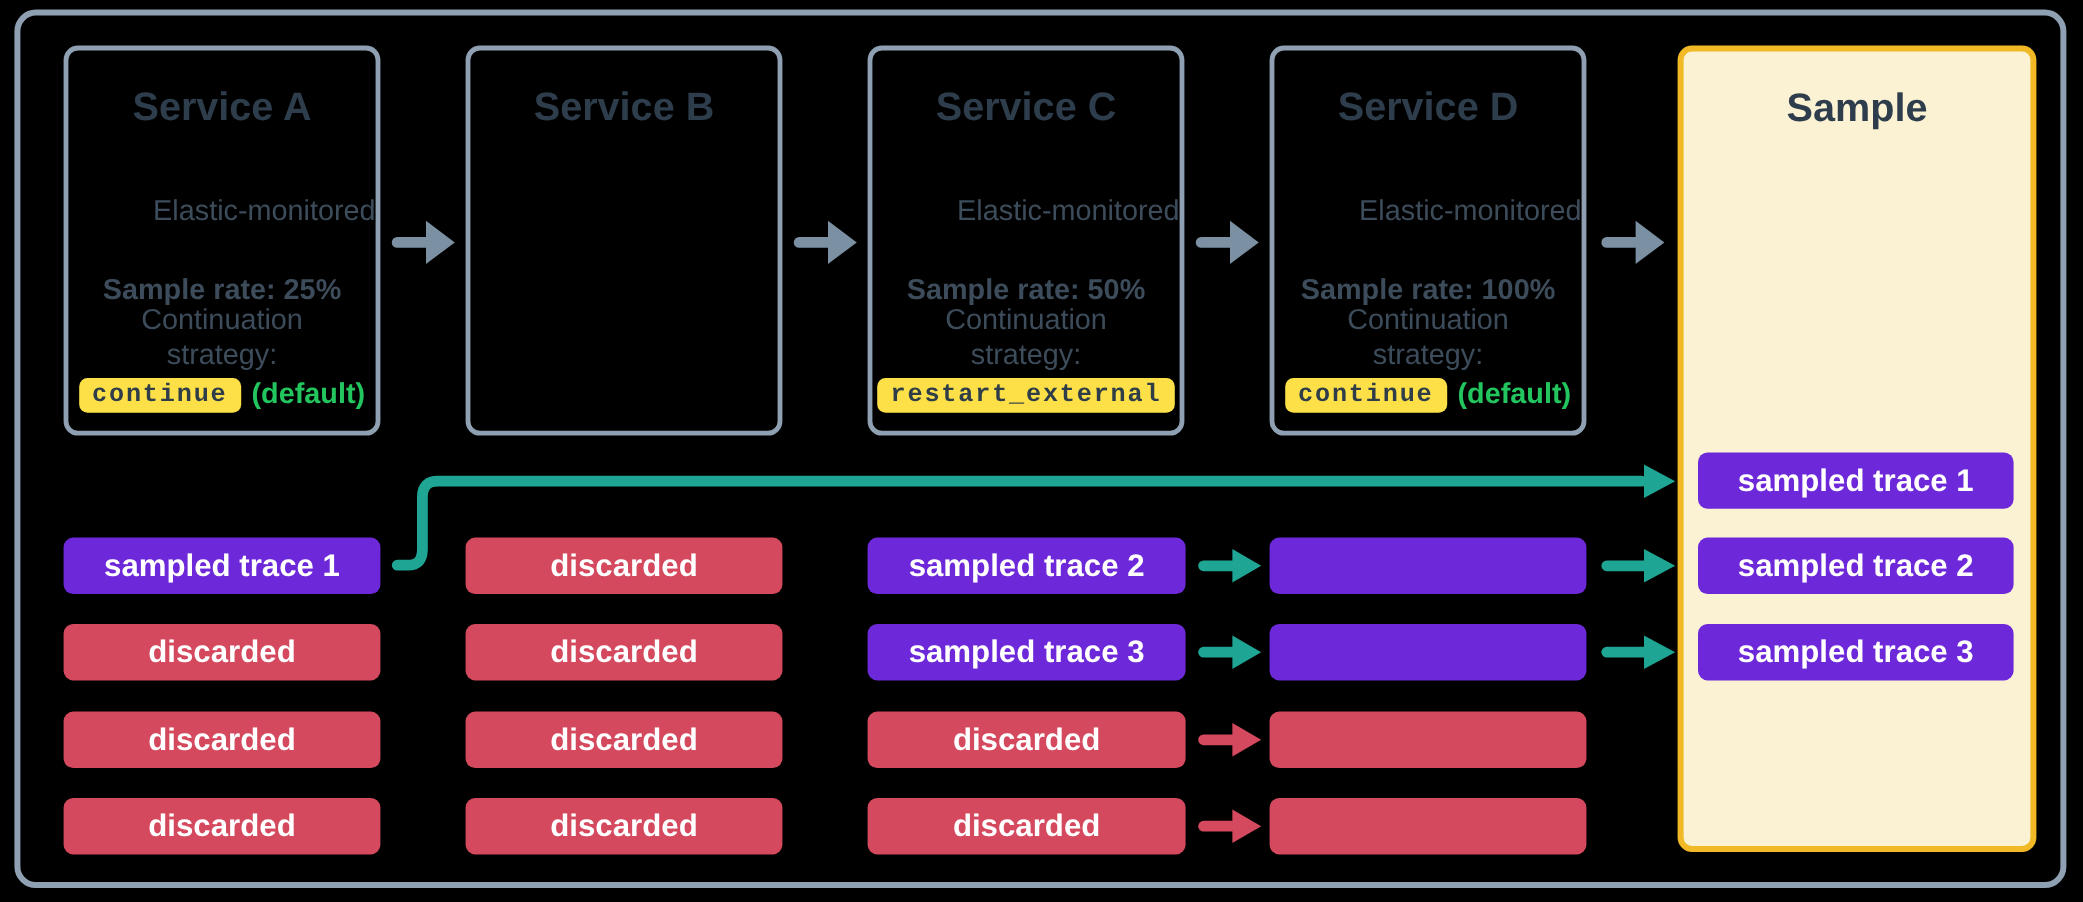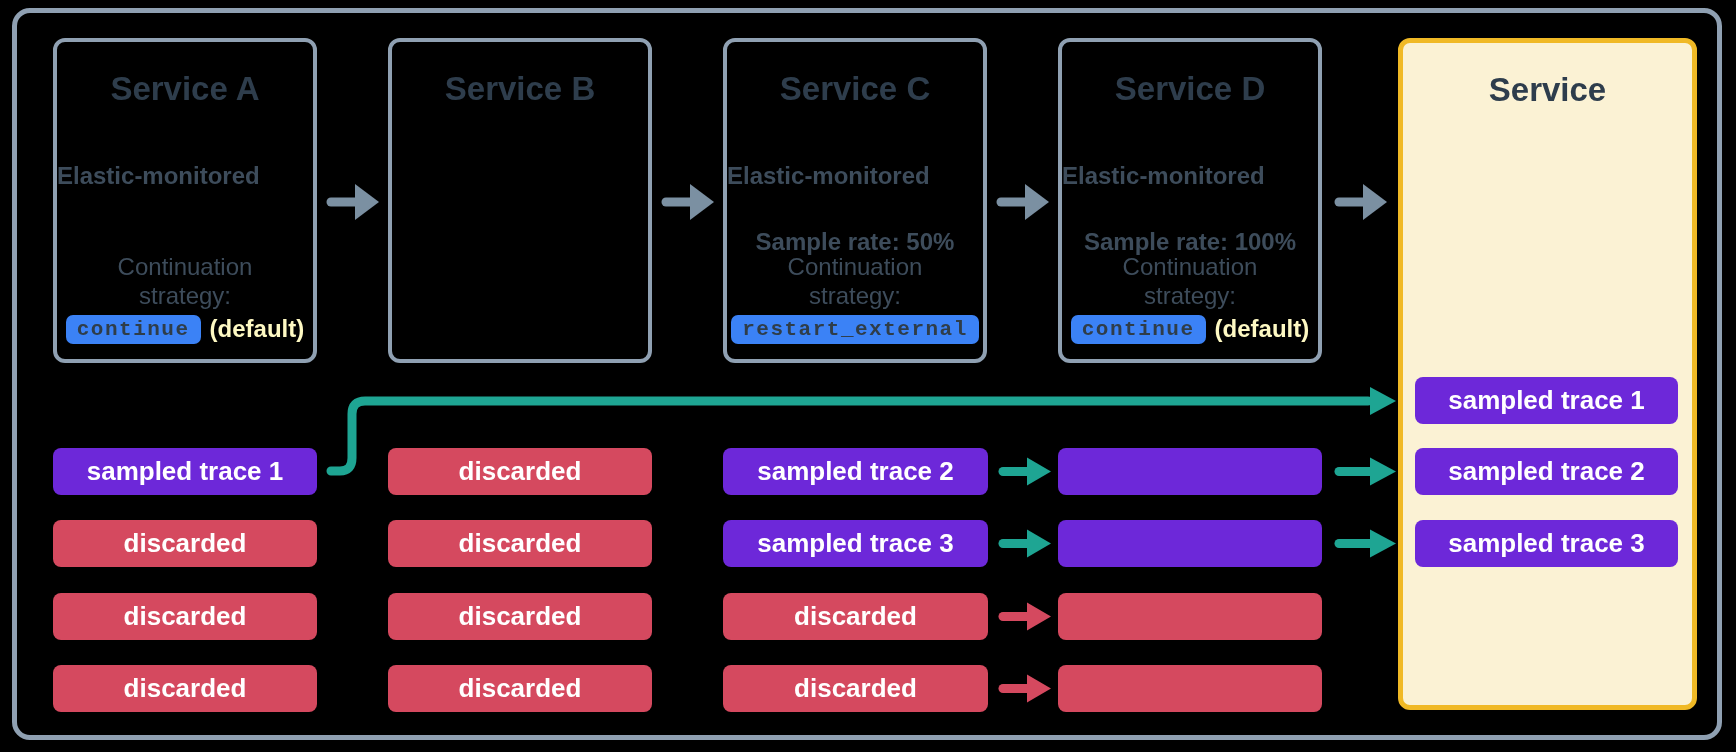--- a/index.html
+++ b/index.html
@@ -19,41 +19,41 @@
   .svc-a{left:53px}.svc-b{left:388px}.svc-c{left:723px}.svc-d{left:1058px}
   .result-card{
     position:absolute;left:1398px;top:38px;width:299px;height:672px;
     background:#fbf2d4;border:5px solid #f0b925;border-radius:12px;box-sizing:border-box;
   }
   .card-title{
     position:absolute;top:27px;left:0;width:100%;text-align:center;
     font-size:33px;font-weight:bold;color:#2e3d4c;line-height:40px;
   }
   .svc-sub{
-    position:absolute;top:120px;left:0;width:100%;text-align:left;
-    font-size:24px;font-weight:700;color:#3d4c5b;line-height:28px;
+    position:absolute;top:120px;left:0;width:100%;text-align:right;
+    font-size:24px;font-weight:400;color:#3d4c5b;line-height:28px;
   }
   .svc-sample{
     position:absolute;top:186px;left:0;width:100%;text-align:center;
     font-size:24px;font-weight:600;color:#3d4c5b;line-height:28px;
   }
   .svc-cont{
     position:absolute;top:210px;left:0;width:100%;text-align:center;
     font-size:24px;font-weight:400;color:#3d4c5b;line-height:29px;
   }
   .svc-strategy{
     position:absolute;top:270px;left:0;width:100%;height:34px;
     display:flex;justify-content:center;align-items:center;gap:9px;
   }
   .code-badge{
-    background:#3b82f6;color:#2f3d49;border-radius:7px;padding:3px 11px;
+    background:#fde047;color:#2f3d49;border-radius:7px;padding:3px 11px;
     font-family:"Liberation Mono",monospace;font-size:21px;font-weight:bold;
     letter-spacing:1.5px;white-space:nowrap;
   }
-  .default-note{font-size:24px;font-weight:600;color:#fef9c3;}
+  .default-note{font-size:24px;font-weight:600;color:#22c55e;}
   
   .trace{
     position:absolute;height:47px;border-radius:8px;line-height:47px;
     text-align:center;font-size:26px;font-weight:600;color:#ffffff;
     box-sizing:border-box;
   }
   .t-sampled{background:#6d28d9;}
   .t-discarded{background:#d5495f;}
   .col-a{left:53px;width:264px}.col-b{left:388px;width:264px}
   .col-c{left:723px;width:265px}.col-d{left:1058px;width:264px}
@@ -65,20 +65,21 @@
 </head>
 <body>
 
 <div class="canvas">
 
   <div class="outer-frame"></div>
 
   <div class="svc svc-a">
     <div class="card-title">Service A</div>
     <div class="svc-sub">Elastic-monitored</div>
+    <div class="svc-sample">Sample rate: 25%</div>
     <div class="svc-cont">
       <div>Continuation</div>
       <div>strategy:</div>
     </div>
     <div class="svc-strategy">
       <span class="code-badge">continue</span>
       <span class="default-note">(default)</span>
     </div>
   </div>
 
@@ -107,21 +108,21 @@
       <div>Continuation</div>
       <div>strategy:</div>
     </div>
     <div class="svc-strategy">
       <span class="code-badge">continue</span>
       <span class="default-note">(default)</span>
     </div>
   </div>
 
   <div class="result-card">
-    <div class="card-title">Service</div>
+    <div class="card-title">Sample</div>
   </div>
 
   <div class="trace t-sampled col-a row-1">sampled trace 1</div>
   <div class="trace t-discarded col-a row-2">discarded</div>
   <div class="trace t-discarded col-a row-3">discarded</div>
   <div class="trace t-discarded col-a row-4">discarded</div>
 
   <div class="trace t-discarded col-b row-1">discarded</div>
   <div class="trace t-discarded col-b row-2">discarded</div>
   <div class="trace t-discarded col-b row-3">discarded</div>

